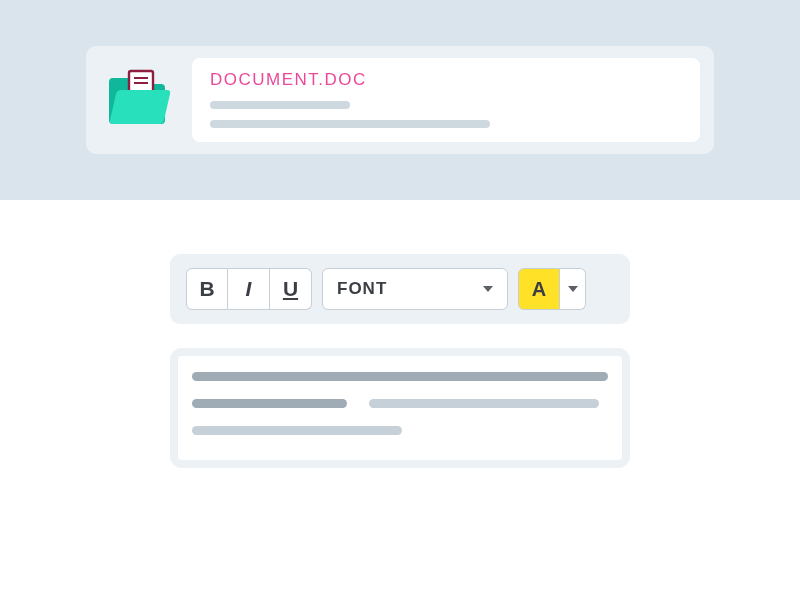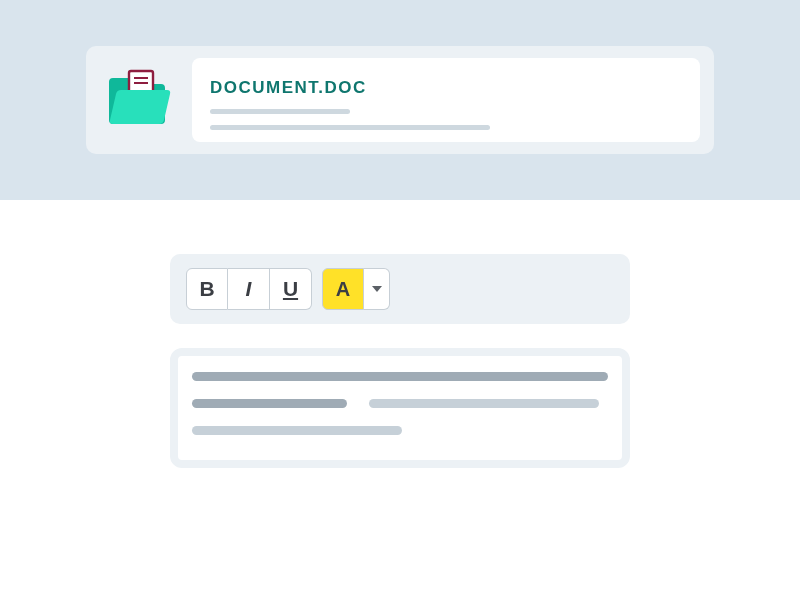--- a/index.html
+++ b/index.html
@@ -38,24 +38,23 @@
       height: 84px;
       background: #ffffff;
       border-radius: 8px;
       padding: 12px 18px;
       display: flex;
       flex-direction: column;
       gap: 11px;
     }
     .doc-title {
       font-size: 17px;
-      font-weight: 700;
+      font-weight: 400;
       letter-spacing: 1.5px;
-      color: #0f766e;
-      margin-top: 8px;
+      color: #ec4899;
     }
     .placeholder-line {
       height: 8px;
       background: #ced8df;
       border-radius: 4px;
     }
     .pl-1 { width: 140px; }
     .pl-2 { width: 280px; }
 
     .editor-area {
@@ -199,20 +198,24 @@
   </div>
 </div>
 
 <div class="editor-area">
   <div class="toolbar">
     <div class="btn-group">
       <div class="tb-btn">B</div>
       <div class="tb-btn italic">I</div>
       <div class="tb-btn underline">U</div>
     </div>
+    <div class="font-select">
+      <span>FONT</span>
+      <span class="caret"></span>
+    </div>
     <div class="color-group">
       <div class="color-btn">A</div>
       <div class="color-drop">
         <span class="caret"></span>
       </div>
     </div>
   </div>
 
   <div class="content-box">
     <div class="content-line cl-full"></div>

